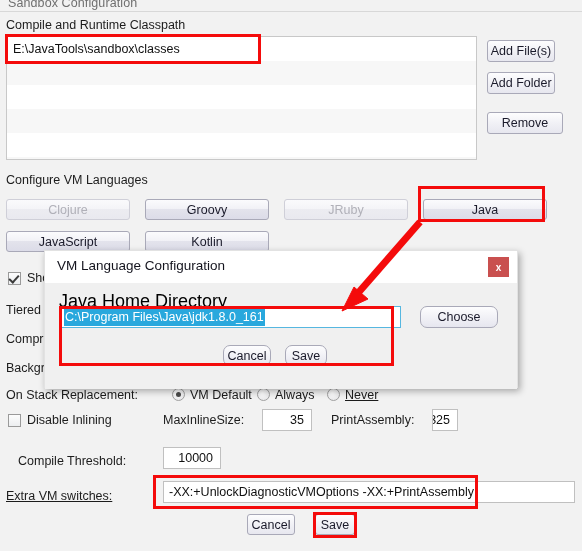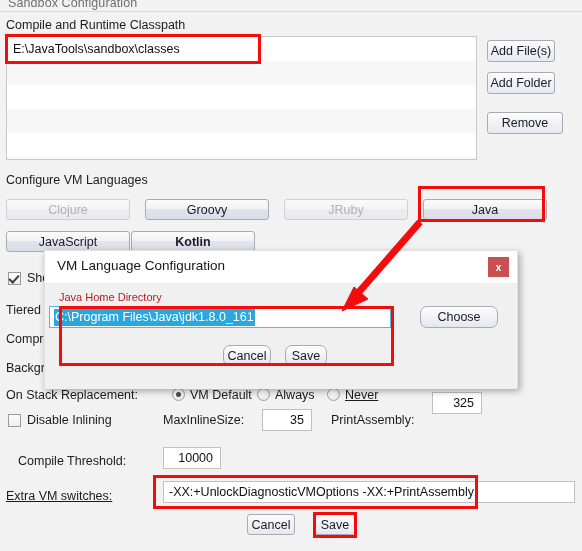--- a/index.html
+++ b/index.html
@@ -156,24 +156,24 @@
     background: #c9504f;
     color: #ffffff;
     font-size: 10px;
     font-weight: bold;
     display:flex; align-items:center; justify-content:center;
     cursor: default;
   }
   #modal .body { position: absolute; left: 0; top: 32px; width: 100%; height: 106px; background:#f0f0f0; }
   .jhd-label {
     position: absolute; left: 14px; top: 8px;
-    font-size: 11px; color: #b91c1c;
+    font-size: 18px; color: #000000;
   }
   #jhd-input {
-    position: absolute; left: 4px; top: 23px;
+    position: absolute; left: 14px; top: 23px;
     width: 342px; height: 22px;
     background: #ffffff;
     border: 1px solid #56b7e0;
     box-sizing: border-box;
     display: flex; align-items: center;
     padding-left: 4px;
     overflow: hidden;
   }
   #jhd-input .sel-text {
     background: #29a8dd;
@@ -238,21 +238,21 @@
   <div class="btn plain side-btn" style="top:96px; width:76px;margin-top:16px;">Remove</div>
 
   <div class="section-label" style="left:6px; top:173px;">Configure VM Languages</div>
 
   <div class="btn lang-btn disabled" style="left:6px;   top:199px;">Clojure</div>
   <div class="btn lang-btn" style="left:145px; top:199px;">Groovy</div>
   <div class="btn lang-btn disabled" style="left:284px; top:199px;">JRuby</div>
   <div class="btn lang-btn" style="left:423px; top:199px;">Java</div>
 
   <div class="btn lang-btn" style="left:6px;   top:231px;">JavaScript</div>
-  <div class="btn lang-btn" style="left:131px; top:231px;font-weight:bold;">Kotlin</div>
+  <div class="btn lang-btn" style="left:145px; top:231px;">Kotlin</div>
 
   <div class="cbox checked" style="left:8px; top:272px;"></div>
   <div class="section-label" style="left:27px; top:271px;">Sho</div>
 
   <div class="section-label" style="left:6px; top:303px;">Tiered C</div>
   <div class="section-label" style="left:6px; top:332px;">Compre</div>
   <div class="section-label" style="left:6px; top:361px;">Backgro</div>
 
   <div class="section-label" style="left:6px; top:388px;">On Stack Replacement:</div>
   <div class="radio sel" style="left:172px; top:388px;"></div>
@@ -260,21 +260,21 @@
   <div class="radio" style="left:257px; top:388px;"></div>
   <div class="section-label" style="left:275px; top:388px;">Always</div>
   <div class="radio" style="left:327px; top:388px;"></div>
   <div class="section-label" style="left:345px; top:388px;text-decoration:underline;">Never</div>
 
   <div class="cbox" style="left:8px; top:414px;"></div>
   <div class="section-label" style="left:27px; top:413px;">Disable Inlining</div>
   <div class="section-label" style="left:163px; top:413px;">MaxInlineSize:</div>
   <div class="tinput num" style="left:262px; top:409px; width:50px;">35</div>
   <div class="section-label" style="left:331px; top:413px;">PrintAssembly:</div>
-  <div class="tinput num" style="left:432px; top:392px; width:50px;">325</div>
+  <div class="tinput num" style="left:432px; top:409px; width:26px;">325</div>
 
   <div class="section-label" style="left:18px; top:454px;">Compile Threshold:</div>
   <div class="tinput num" style="left:163px; top:447px; width:58px;">10000</div>
 
   <div class="section-label" style="left:6px; top:489px;text-decoration:underline;">Extra VM switches:</div>
   <div class="tinput" style="left:163px; top:481px; width:412px;">-XX:+UnlockDiagnosticVMOptions -XX:+PrintAssembly</div>
 
   <div class="btn plain" style="left:247px; top:514px; width:48px; height:21px;">Cancel</div>
   <div class="btn plain" style="left:315px; top:514px; width:40px; height:21px;">Save</div>
 

